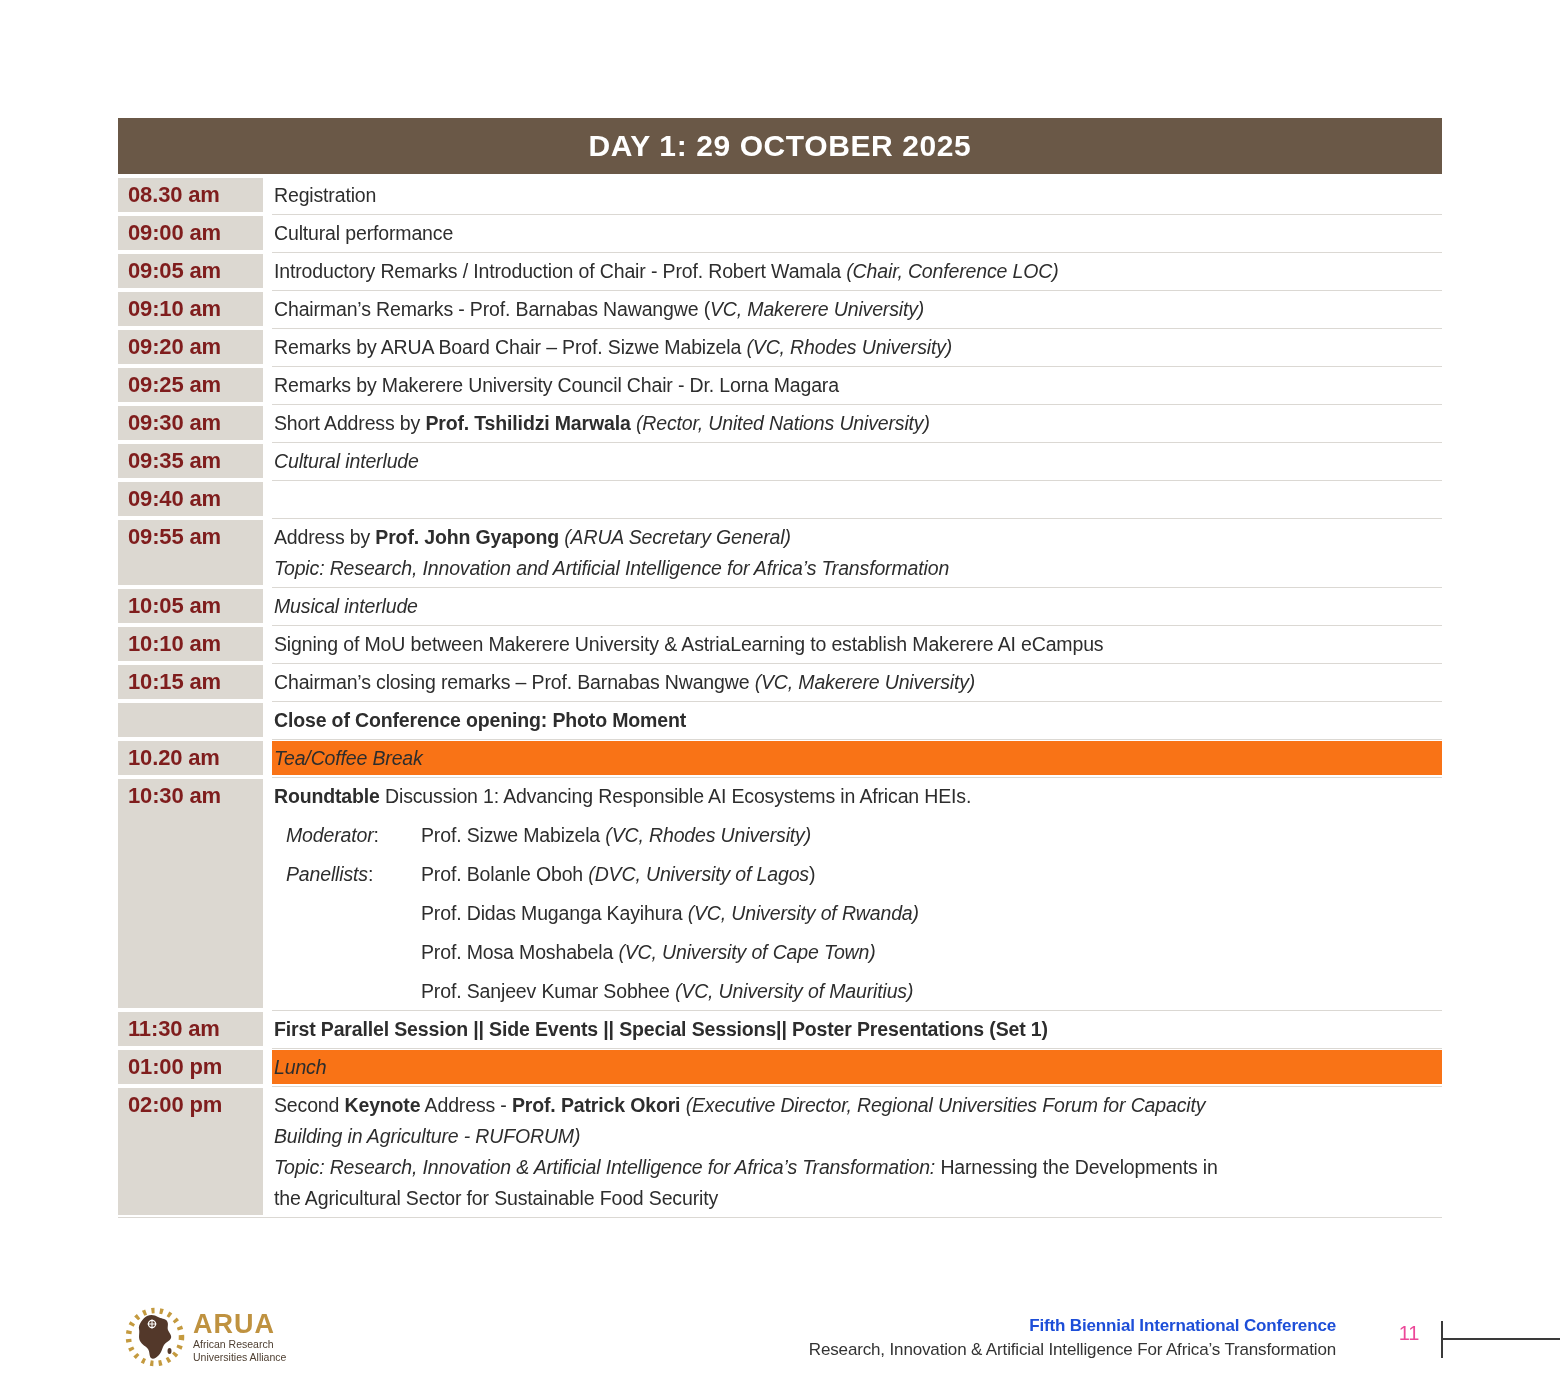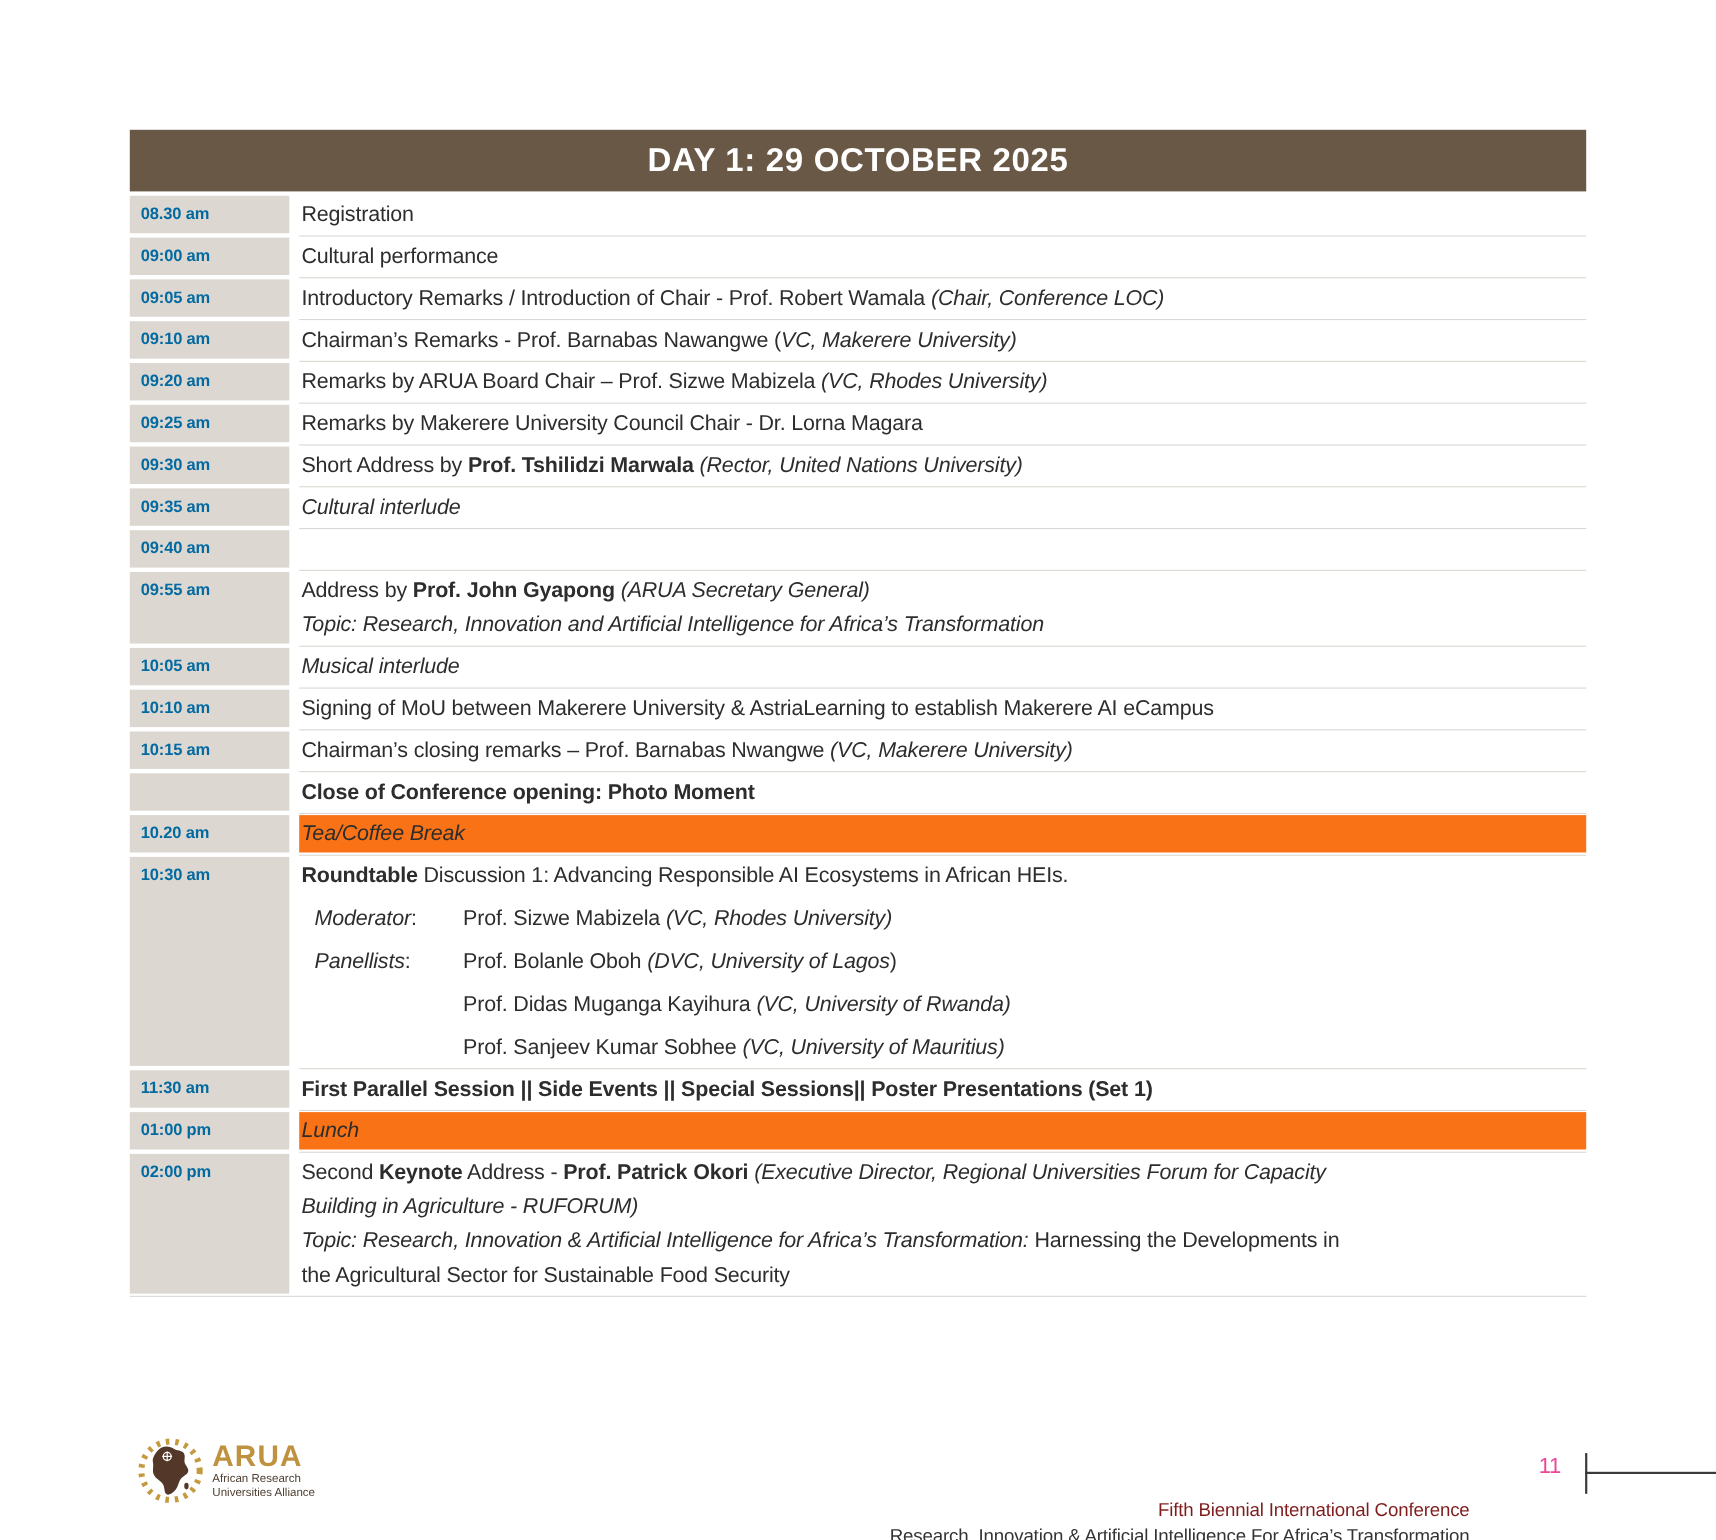--- a/index.html
+++ b/index.html
@@ -32,23 +32,23 @@
     content:""; position:absolute; left:154px; right:0; bottom:-3px;
     height:1px; background:#dbd8d3;
   }
   .row:last-child::after { left:0; }
 
   .time-cell {
     width:145px; flex-shrink:0;
     background:#dcd8d1;
     padding:4px 8px 4px 10px;
     font-weight:bold;
-    font-size:15px;
+    font-size:22px;
     line-height:26px;
-    color:#0369a1;
+    color:#7f1d1d;
     white-space:nowrap;
   }
   .content-cell {
     flex:1;
     margin-left:9px;
     padding:4px 14px 4px 2px;
     font-size:19.5px;
     line-height:26px;
     color:#2d2d2d;
   }
@@ -67,21 +67,21 @@
     position:absolute; left:124px; top:1306px;
     display:flex; align-items:center; gap:7px;
   }
   .logo-acronym {
     font-size:27px; font-weight:bold; color:#bf9240; letter-spacing:1px;
     line-height:28px;
   }
   .logo-tagline { font-size:10.5px; color:#4d3e30; line-height:13px; letter-spacing:0; }
 
   .footer-right { position:absolute; top:1316px; right:224px; text-align:right; }
-  .conf-title { font-size:17px; font-weight:normal; color:#7f1d1d; line-height:20px;margin-top:47px; }
+  .conf-title { font-size:17px; font-weight:bold; color:#1d4ed8; line-height:20px; }
   .conf-subtitle { font-size:17px; color:#333333; line-height:20px; margin-top:4px; }
 
   .page-number {
     position:absolute; left:1392px; top:1322px; width:34px;
     font-size:20px; color:#ec4899; text-align:center;
   }
   .page-marker-v { position:absolute; left:1441px; top:1321px; width:2px; height:37px; background:#3a3a3a; }
   .page-marker-h { position:absolute; left:1441px; top:1338px; width:119px; height:2px; background:#3a3a3a; }
 </style>
 </head>
@@ -188,20 +188,24 @@
             <span class="kv-label"><span class="i">Moderator</span><span>:</span></span>
             <span class="kv-value"><span>Prof. Sizwe Mabizela </span><span class="i">(VC, Rhodes University)</span></span>
           </div>
           <div class="line kv">
             <span class="kv-label"><span class="i">Panellists</span><span>:</span></span>
             <span class="kv-value"><span>Prof. Bolanle Oboh </span><span class="i">(DVC, University of Lagos</span><span>)</span></span>
           </div>
           <div class="line kv">
             <span class="kv-label"></span>
             <span class="kv-value"><span>Prof. Didas Muganga Kayihura </span><span class="i">(VC, University of Rwanda)</span></span>
+          </div>
+          <div class="line kv">
+            <span class="kv-label"></span>
+            <span class="kv-value"><span>Prof. Mosa Moshabela </span><span class="i">(VC, University of Cape Town)</span></span>
           </div>
           <div class="line kv">
             <span class="kv-label"></span>
             <span class="kv-value"><span>Prof. Sanjeev Kumar Sobhee </span><span class="i">(VC, University of Mauritius)</span></span>
           </div>
         </div>
       </div>
       <div class="row">
         <div class="time-cell">11:30 am</div>
         <div class="content-cell">

